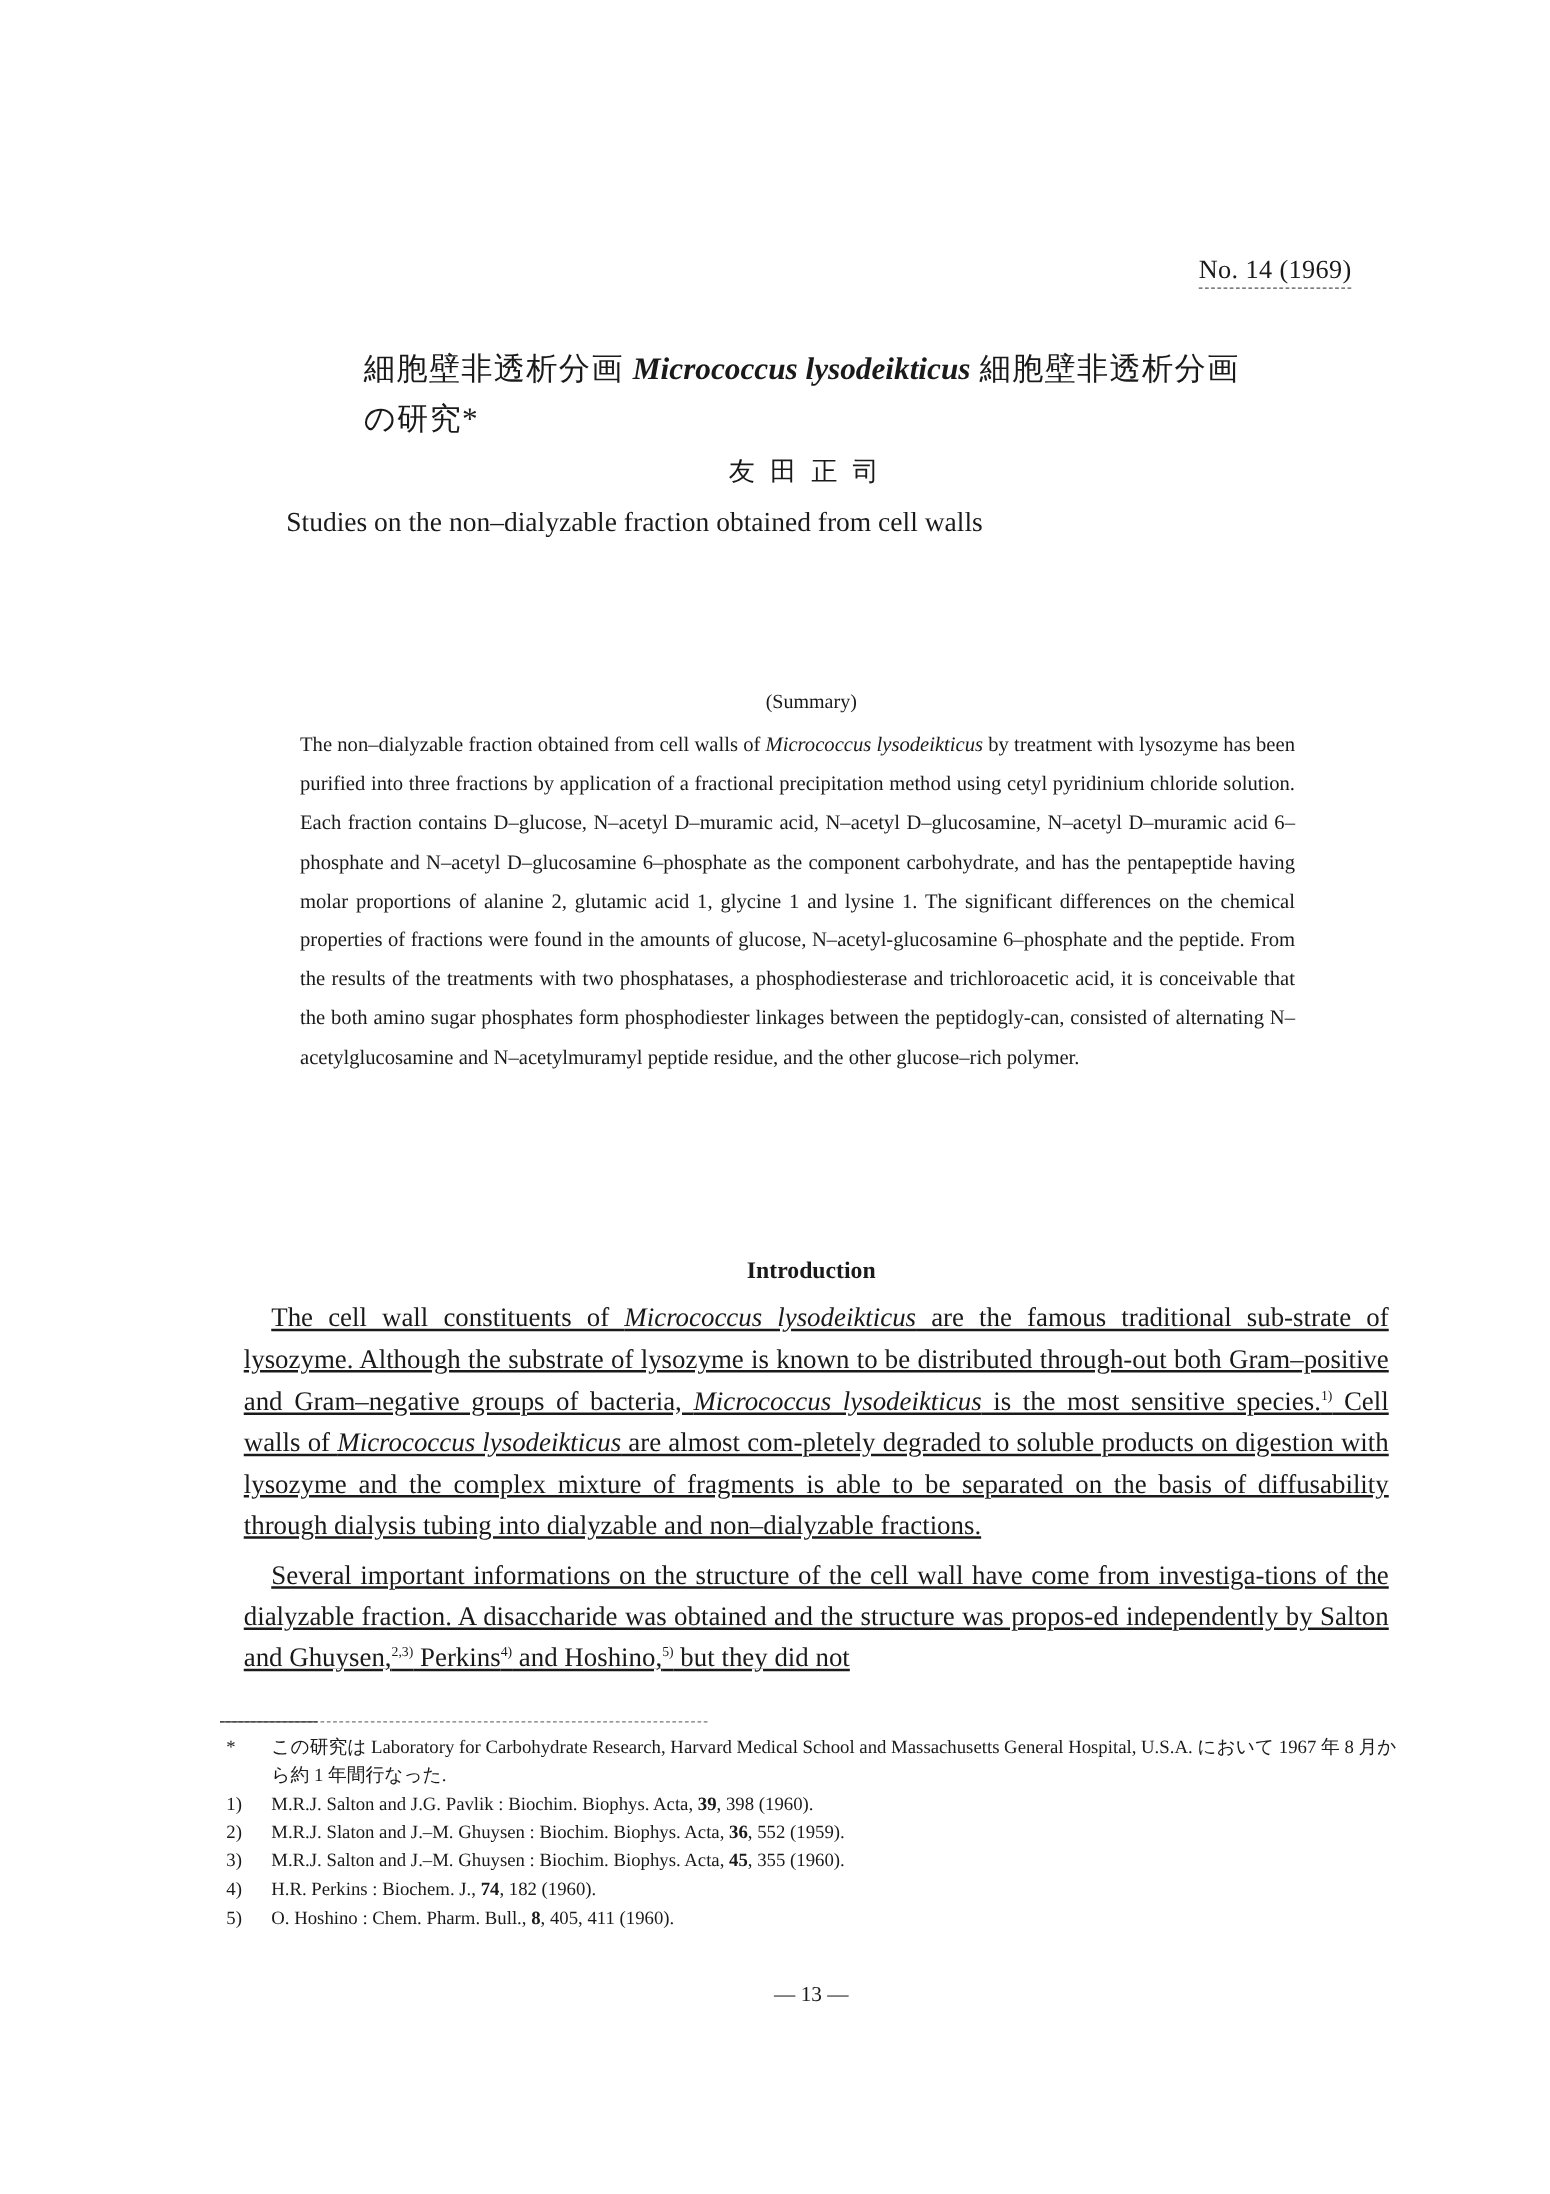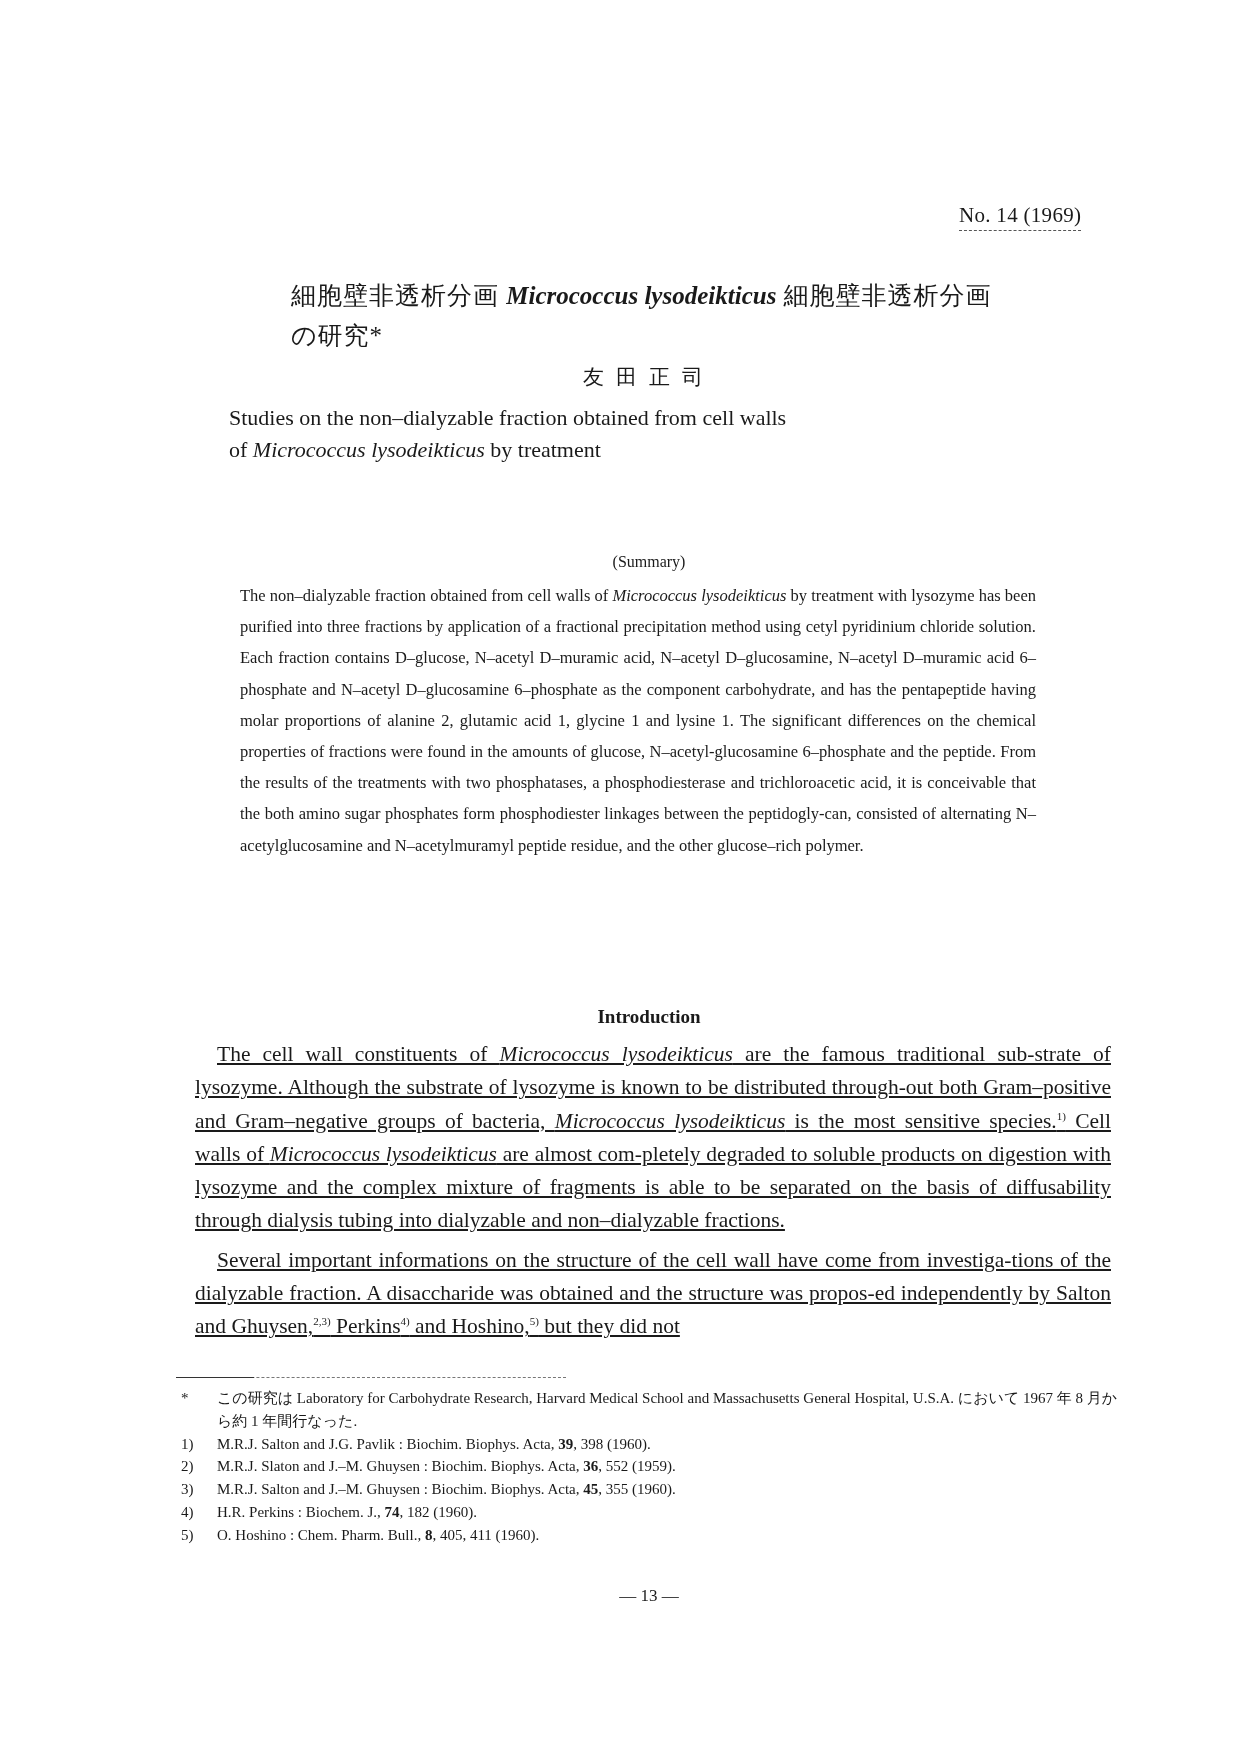--- a/index.html
+++ b/index.html
@@ -174,21 +174,20 @@
 <div class="page">
 
   <div class="issue">No. 14 (1969)</div>
 
   <div class="jtitle"><span>細胞壁非透析分画 </span><i>Micrococcus lysodeikticus</i><span> 細胞壁非透析分画</span><br><span>の研究*</span></div>
 
   <div class="jauthor">友田正司</div>
 
   <div class="etitle">
     <div>Studies on the non–dialyzable fraction obtained from cell walls</div>
-    <div><span>of </span><i>Micrococcus lysodeikticus</i><span> by treatment</span></div>
   </div>
 
 
   <div class="summary-head">(Summary)</div>
 
   <div class="summary"><span>The non–dialyzable fraction obtained from cell walls of </span><i>Micrococcus lysodeikticus</i><span> by treatment with lysozyme has been purified into three fractions by application of a fractional precipitation method using cetyl pyridinium chloride solution.  Each fraction contains D–glucose, N–acetyl D–muramic acid, N–acetyl D–glucosamine, N–acetyl D–muramic acid 6–phosphate and N–acetyl D–glucosamine 6–phosphate as the component carbohydrate, and has the pentapeptide having molar proportions of alanine 2, glutamic acid 1, glycine 1 and lysine 1.  The significant differences on the chemical properties of fractions were found in the amounts of glucose, N–acetyl-glucosamine 6–phosphate and the peptide.  From the results of the treatments with two phosphatases, a phosphodiesterase and trichloroacetic acid, it is conceivable that the both amino sugar phosphates form phosphodiester linkages between the peptidogly-can, consisted of alternating N–acetylglucosamine and N–acetylmuramyl peptide residue, and the other glucose–rich polymer.</span></div>
 
   <div class="intro-head">Introduction</div>
 
   <div class="body-text">

